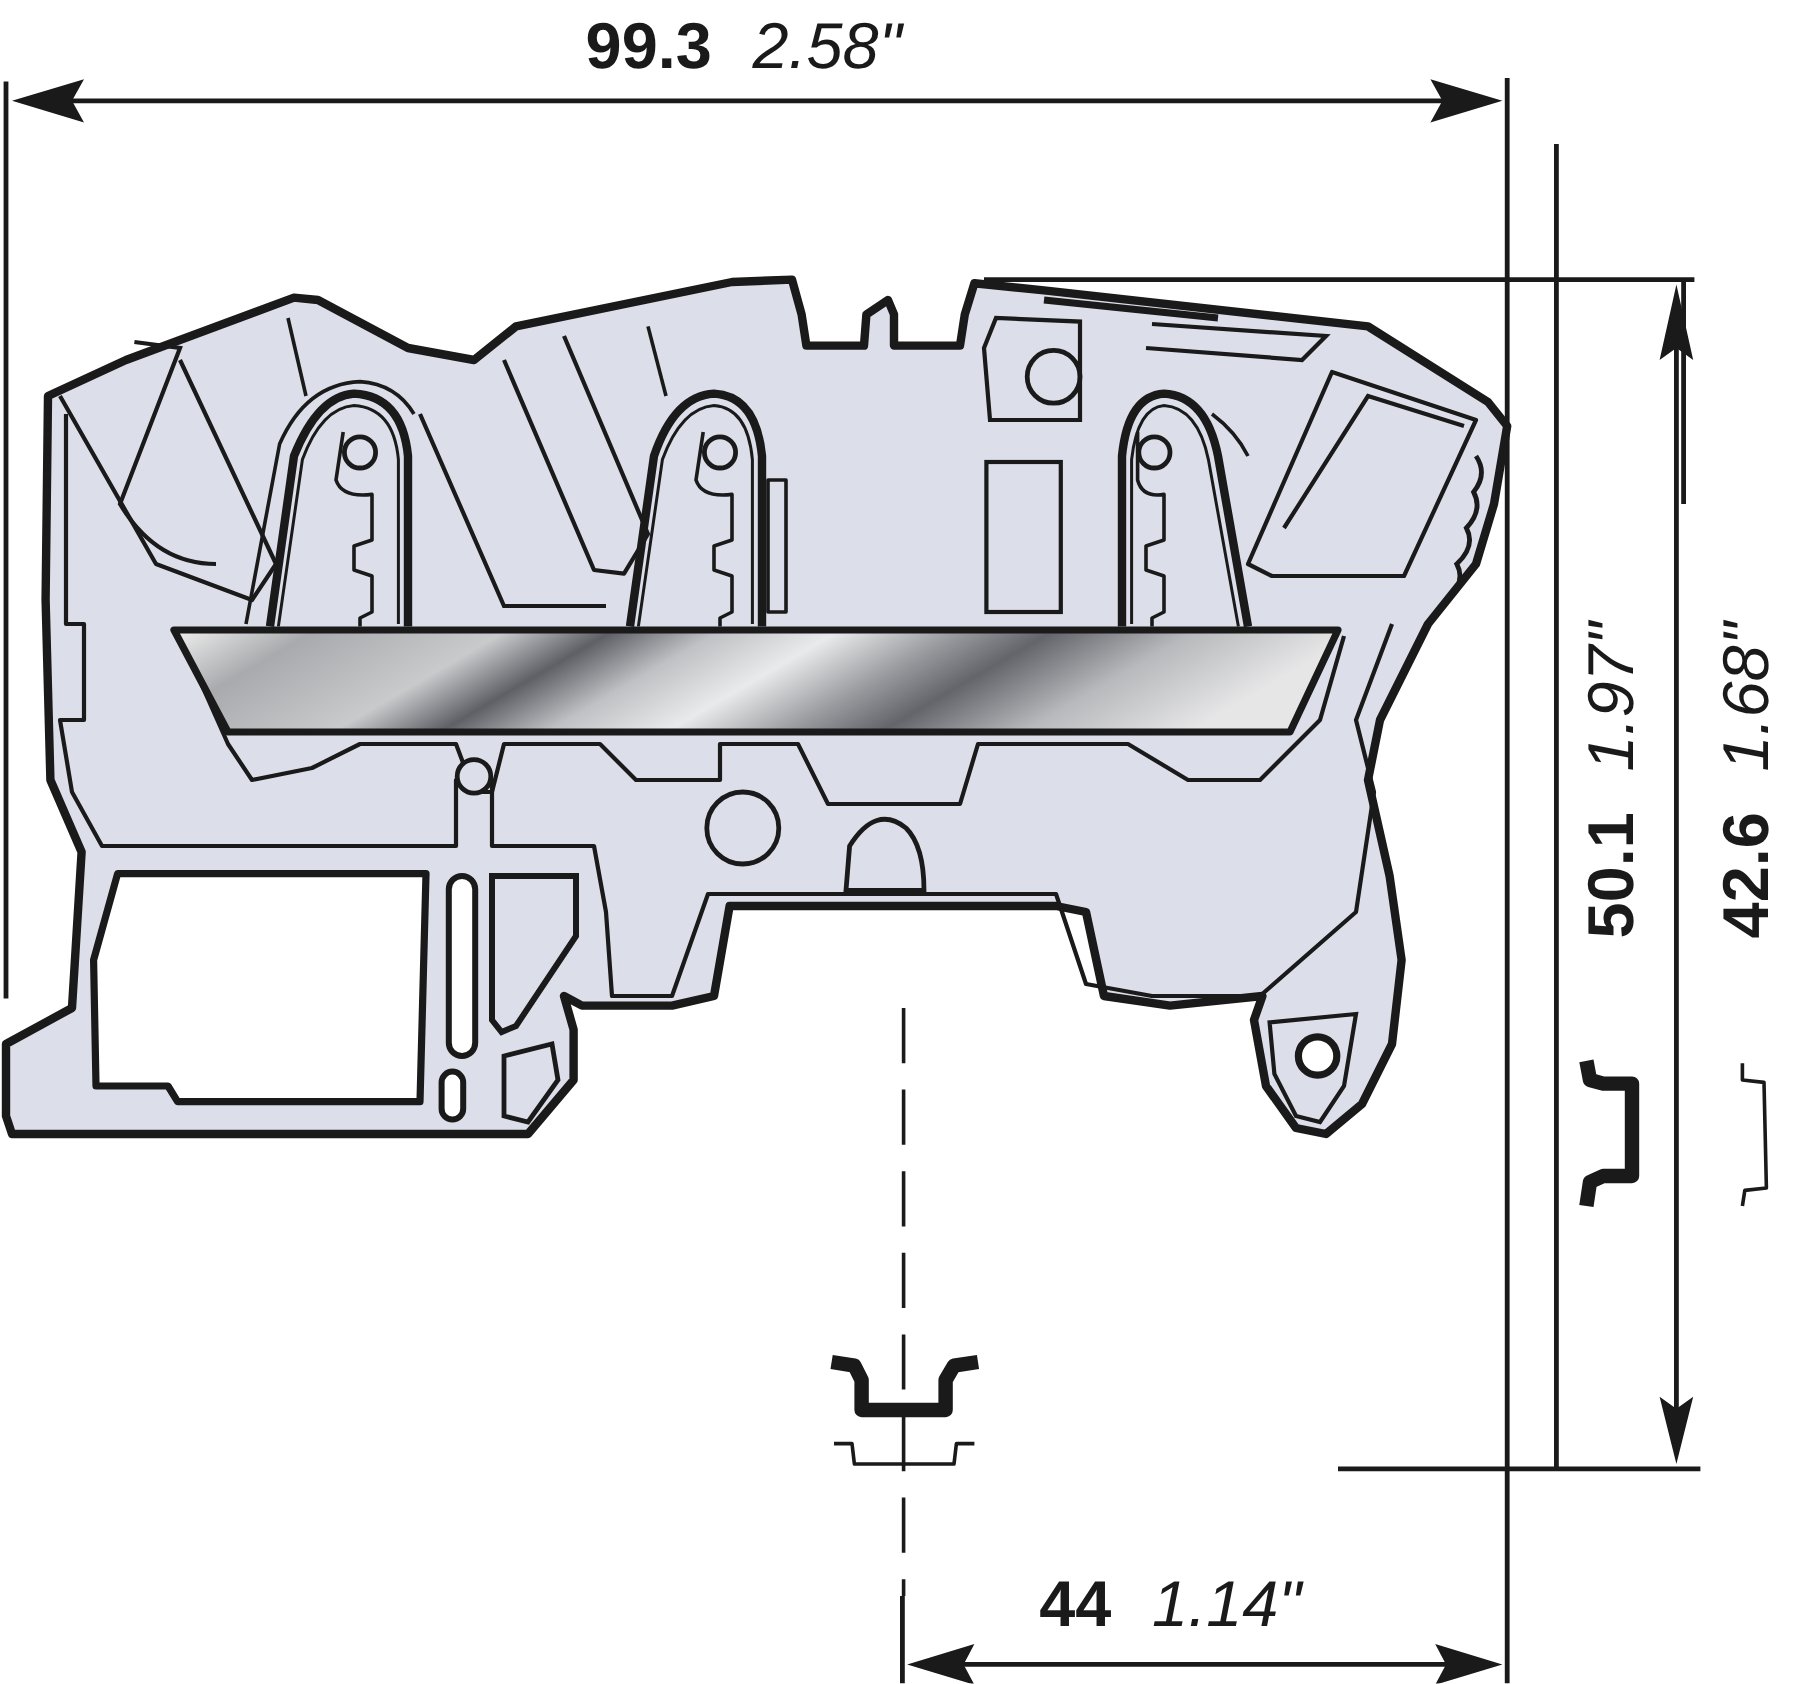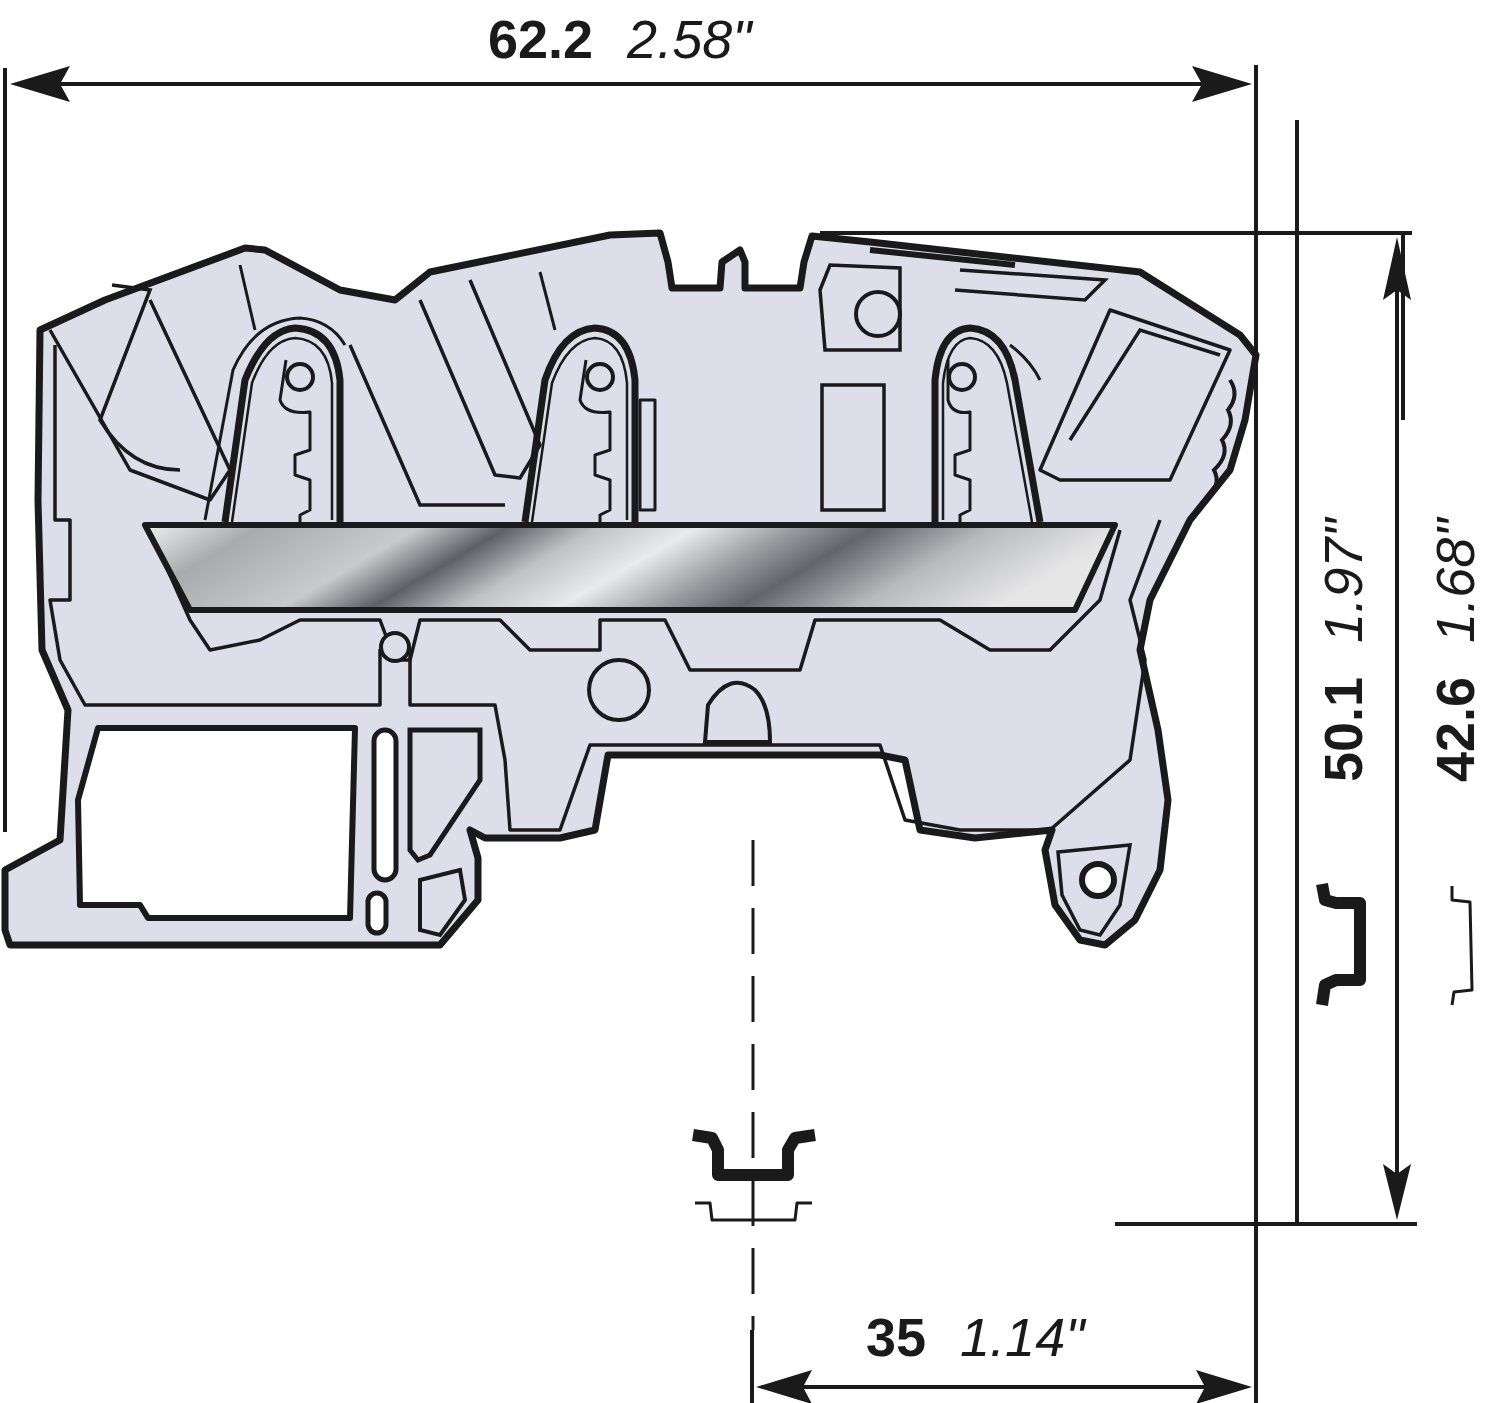--- a/index.html
+++ b/index.html
@@ -145,26 +145,26 @@
   </g>
   <g fill="none" stroke="#1a1a1a" stroke-linejoin="round">
     <path d="M1322,884 L1325,900 L1336,903 L1360,903 L1360,980 L1336,980 L1325,985 L1322,1005" stroke-width="12"></path>
   </g>
   <g fill="none" stroke="#1a1a1a" stroke-linejoin="round">
     <path d="M1452,886 L1452,900 L1470,902 L1472,990 L1454,992 L1452,1005" stroke-width="3"></path>
   </g>
 </svg>
 
 <div class="dim-text top-dim">
-  <span class="dim-bold">62.2</span><span class="dim-italic">2.58"</span>
+  <span class="dim-bold">99.3</span><span class="dim-italic">2.58"</span>
 </div>
 
 <div class="dim-text vert vert-501">
   <span class="dim-bold">50.1</span><span class="dim-italic">1.97"</span>
 </div>
 
 <div class="dim-text vert vert-426">
   <span class="dim-bold">42.6</span><span class="dim-italic">1.68"</span>
 </div>
 
 <div class="dim-text bottom-dim">
-  <span class="dim-bold">35</span><span class="dim-italic">1.14"</span>
+  <span class="dim-bold">44</span><span class="dim-italic">1.14"</span>
 </div>
 
 </body></html>

